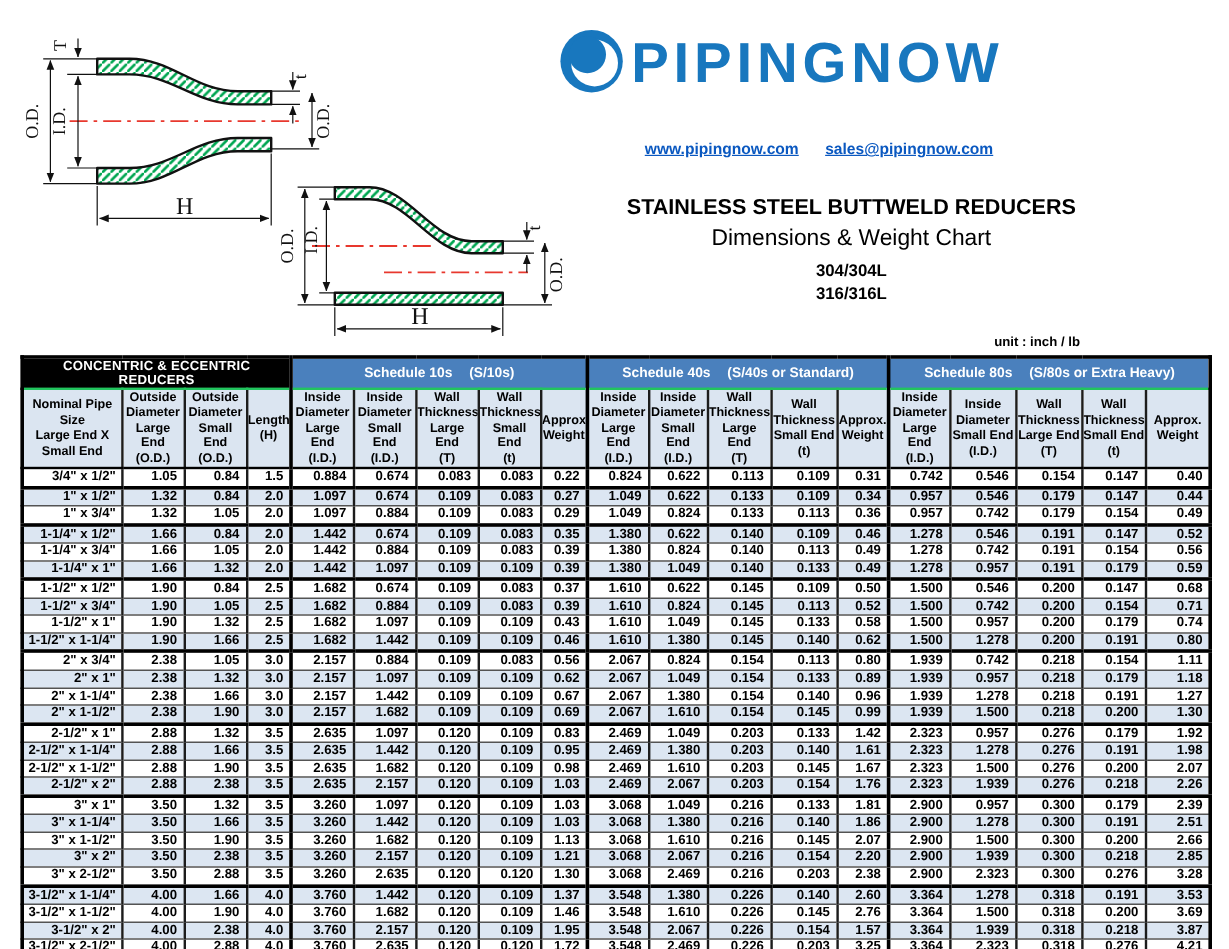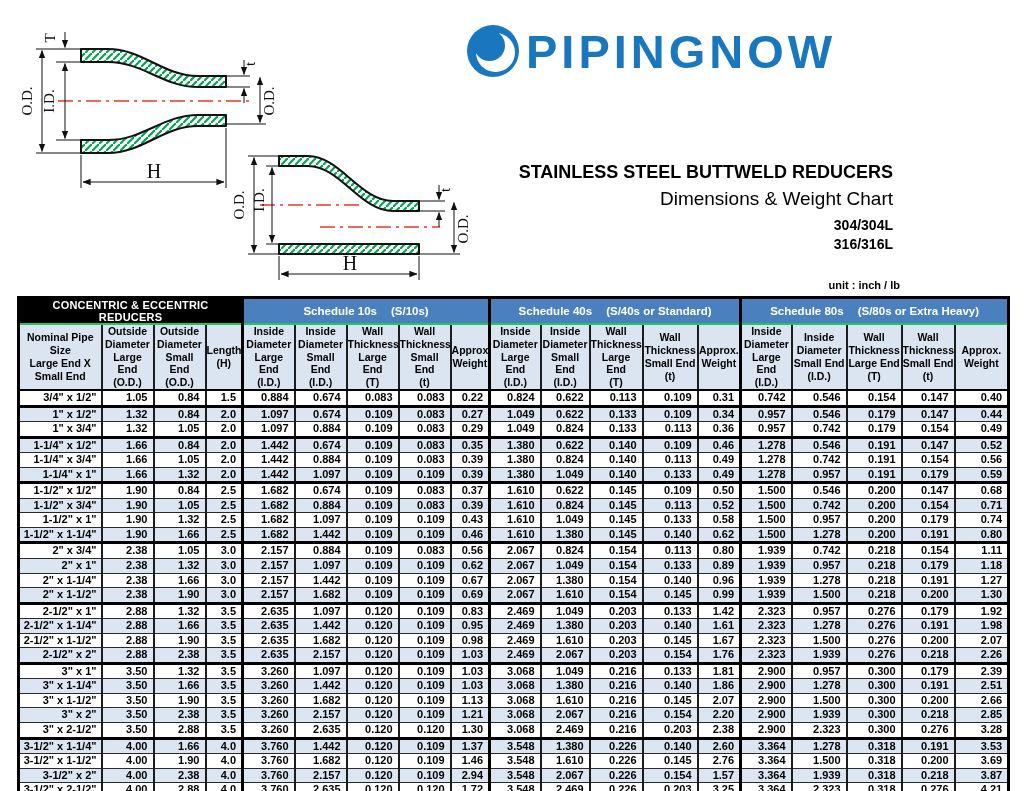--- a/index.html
+++ b/index.html
@@ -7,21 +7,21 @@
   .canvas { position:relative; width:1024px; height:791px; background:#ffffff; overflow:hidden; }
 
   
   .logo-row { position:absolute; left:466px; top:24px; display:flex; align-items:center; }
   .logo-icon { width:54px; height:54px; flex:0 0 auto; }
   .brand { font-size:47px; font-weight:bold; letter-spacing:4px; color:#1877be; margin-left:6px; line-height:1; }
   .weblinks { position:absolute; left:455px; top:116px; width:455px; text-align:center;
               font-size:13px; font-weight:bold; color:#0a58c0; }
   .weblinks span { text-decoration:underline; }
   .weblinks .gap { display:inline-block; width:22px; }
-  .titleblock { position:absolute; left:438px; top:162px; width:455px; text-align:right; color:#000; }
+  .titleblock { position:absolute; left:482px; top:162px; width:455px; text-align:center; color:#000; }
   .t1 { font-size:18px; font-weight:bold; margin-bottom:5px; }
   .t2 { font-size:19px; font-weight:normal; margin-bottom:7px; }
   .t3 { font-size:14px; font-weight:bold; margin-bottom:3px; }
   .t5 { font-size:14px; font-weight:bold; letter-spacing:.5px; }
   .unitlabel { position:absolute; left:700px; top:279px; width:200px; text-align:right;
                font-size:11px; font-weight:bold; color:#000; }
 
   
   .drawings { position:absolute; left:8px; top:4px; }
   .dimtext { font-family:"Liberation Serif", serif; font-size:15px; fill:#111; }
@@ -129,20 +129,23 @@
 
   <div class="logo-row">
     <svg class="logo-icon" viewBox="-27 -27 54 54">
       <circle cx="0" cy="0" r="26" fill="#1877be"></circle>
       <circle cx="2.5" cy="1.5" r="19.5" fill="#ffffff"></circle>
       <circle cx="-3.5" cy="-5.5" r="15.5" fill="#1877be"></circle>
     </svg>
     <span class="brand">PIPINGNOW</span>
   </div>
 
+  <div class="weblinks">
+    <span>www.pipingnow.com</span><span class="gap"></span><span>sales@pipingnow.com</span>
+  </div>
 
   <div class="titleblock">
     <div class="t1">STAINLESS STEEL BUTTWELD REDUCERS</div>
     <div class="t2">Dimensions &amp; Weight Chart</div>
     <div class="t3">304/304L</div>
     <div class="t3">316/316L</div>
   </div>
 
   <div class="unitlabel">unit : inch / lb</div>
 
@@ -775,21 +778,21 @@
           </tr>
           <tr class="alt">
             <td class="size">3-1/2" x 2"</td>
             <td>4.00</td>
             <td>2.38</td>
             <td>4.0</td>
             <td class="gstart">3.760</td>
             <td>2.157</td>
             <td>0.120</td>
             <td>0.109</td>
-            <td>2.94</td>
+            <td>1.95</td>
             <td class="gstart">3.548</td>
             <td>2.067</td>
             <td>0.226</td>
             <td>0.154</td>
             <td>1.57</td>
             <td class="gstart">3.364</td>
             <td>1.939</td>
             <td>0.318</td>
             <td>0.218</td>
             <td>3.87</td>

